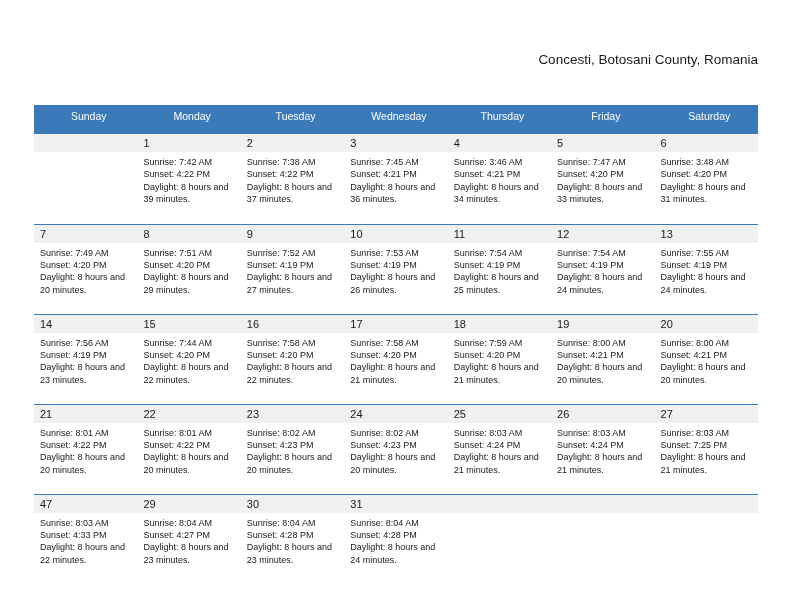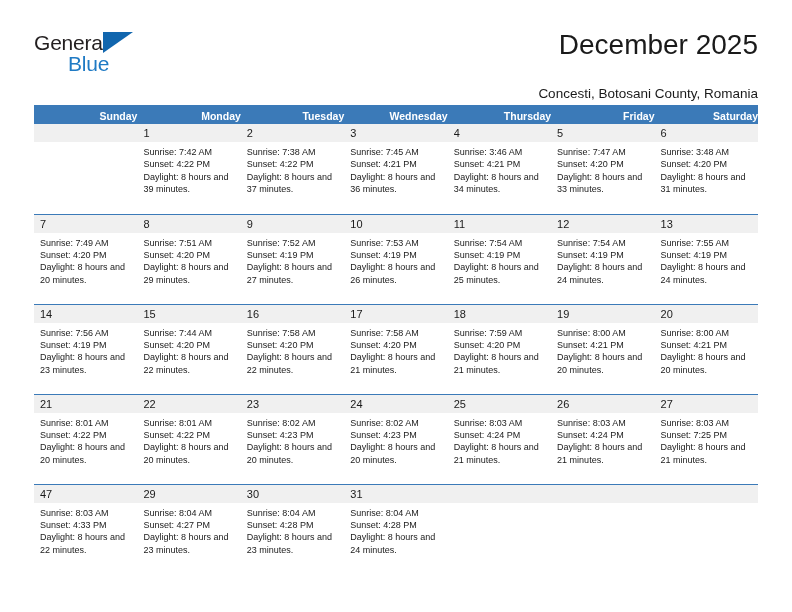--- a/index.html
+++ b/index.html
@@ -89,23 +89,23 @@
     left: 34px;
     top: 105px;
     width: 724px;
     border-collapse: collapse;
     table-layout: fixed;
   }
   .calendar th {
     background: #3b7ab8;
     color: #ffffff;
     font-size: 10.5px;
-    font-weight: bold;
-    text-align: right;
-    padding: 5px 0 2px 6px;
+    font-weight: normal;
+    text-align: center;
+    padding: 5px 0 12px 6px;
     height: 19px;
     border: none;
   }
   .calendar td {
     vertical-align: top;
     padding: 0;
     border: none;
     border-top: 1px solid #3b7ab8;
     width: 103.43px;
     height: 90px;
@@ -130,28 +130,22 @@
   .details div { white-space: nowrap; }
   .details .dl { white-space: normal; }
 </style>
 </head>
 <body>
 
 <div class="page">
 
   <div class="top-bar">
 
-    <div class="logo">
-      <span class="logo-general">General</span>
-      <span class="logo-tri"></span>
-      <span class="logo-blue">Blue</span>
-    </div>
 
     <div class="title-block">
-      <div class="cal-title">December 2025</div>
       <div class="cal-subtitle">Concesti, Botosani County, Romania</div>
     </div>
 
   </div>
 
   <table class="calendar">
     <thead>
       <tr>
         <th>Sunday</th>
         <th>Monday</th>

